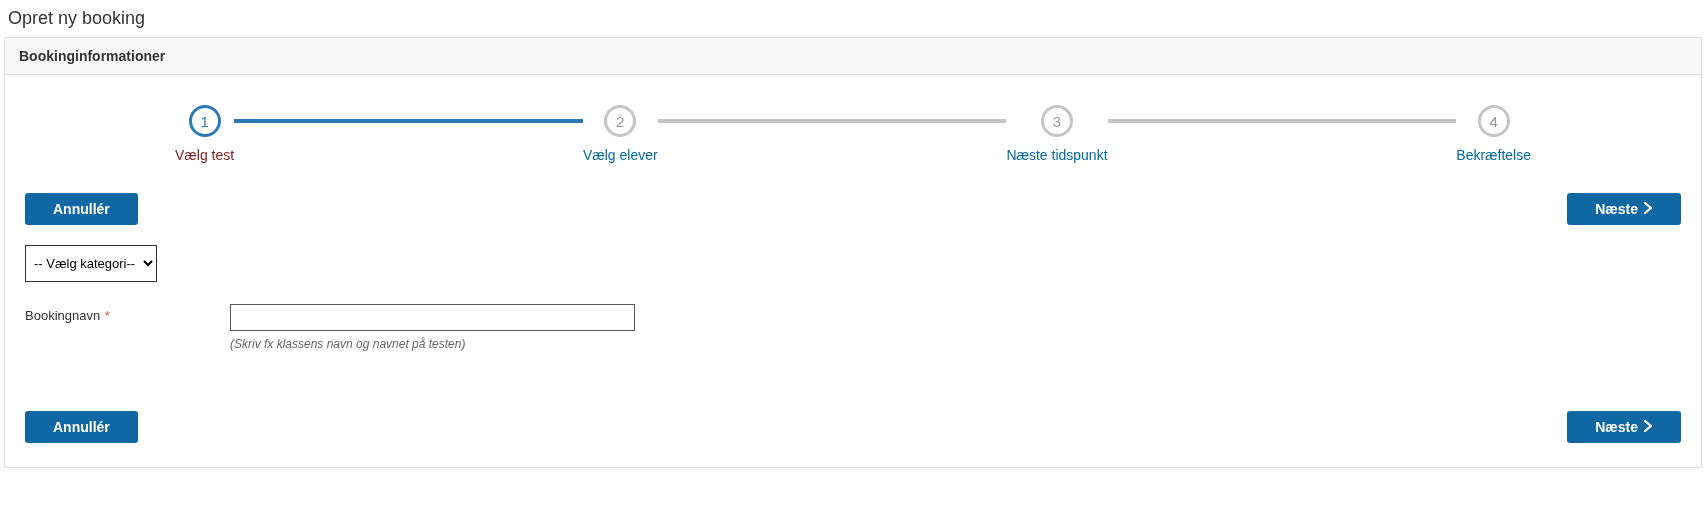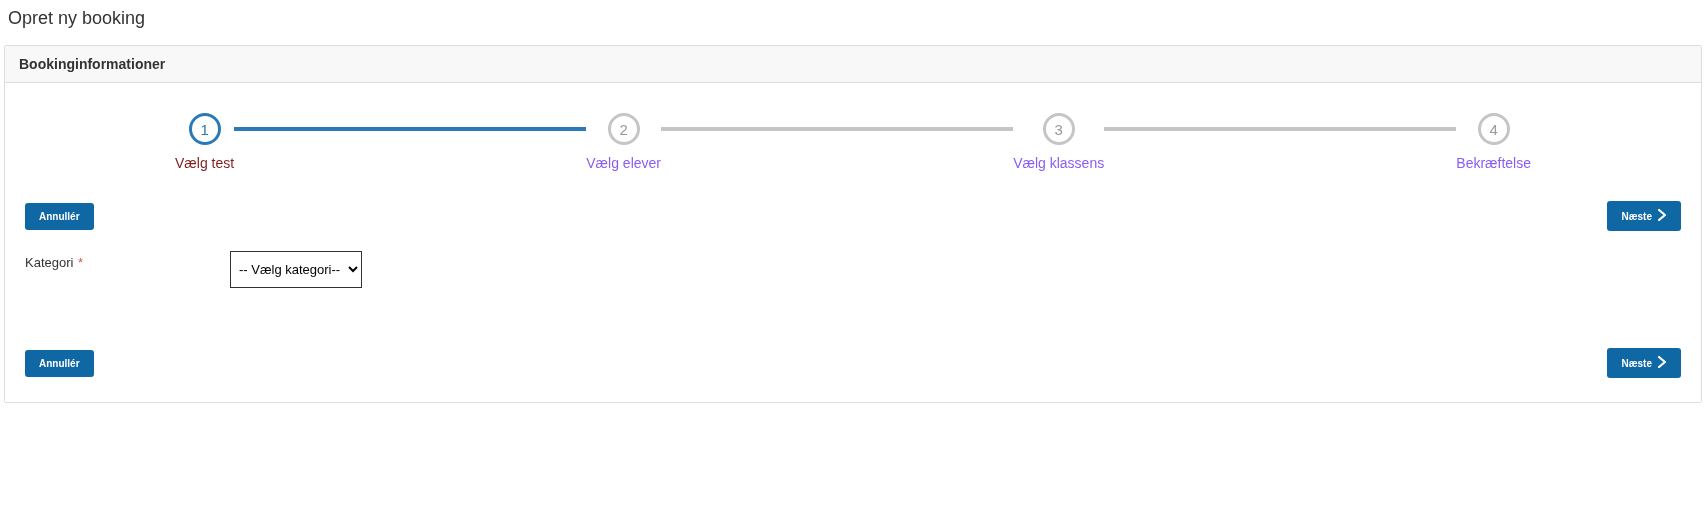--- a/index.html
+++ b/index.html
@@ -11,21 +11,20 @@
       padding: 4px;
     }
     .page-title {
       font-size: 18px;
       font-weight: normal;
       padding: 4px 0 8px 4px;
     }
     .panel {
       border: 1px solid #ddd;
       border-radius: 2px;
-      margin-top: 8px;
     }
     .panel-header {
       background: #f8f8f8;
       border-bottom: 1px solid #ddd;
       padding: 10px 14px;
       font-weight: bold;
       font-size: 14px;
     }
     .panel-body {
       padding: 20px 0;
@@ -58,21 +57,21 @@
       font-size: 15px;
       font-weight: normal;
     }
     .step.active .step-circle {
       border-color: #2a7ab8;
       color: #2a7ab8;
     }
     .step-label {
       margin-top: 10px;
       font-size: 14px;
-      color: #8b5cf6;
+      color: #0369a1;
       white-space: nowrap;
     }
     .step.active .step-label {
       color: #7f1d1d;
     }
     .connector {
       flex: 1 1 auto;
       height: 4px;
       background: #c5c5c5;
       margin-top: 14px;
@@ -90,22 +89,22 @@
     }
     .action-bar.bottom {
       margin-top: 60px;
       margin-bottom: 4px;
     }
     .btn {
       background: #0f67a3;
       color: #fff;
       border: none;
       border-radius: 3px;
-      padding: 8px 14px;
-      font-size: 10px;
+      padding: 8px 28px;
+      font-size: 14px;
       font-weight: bold;
       cursor: pointer;
       display: inline-flex;
       align-items: center;
       gap: 6px;
       text-align: center;
     }
     .icon-chevron {
       display: inline-block;
     }
@@ -166,21 +165,21 @@
         <div class="step-label">Vælg test</div>
       </div>
       <div class="connector done"></div>
       <div class="step">
         <div class="step-circle">2</div>
         <div class="step-label">Vælg elever</div>
       </div>
       <div class="connector"></div>
       <div class="step">
         <div class="step-circle">3</div>
-        <div class="step-label">Vælg klassens</div>
+        <div class="step-label">Næste tidspunkt</div>
       </div>
       <div class="connector"></div>
       <div class="step">
         <div class="step-circle">4</div>
         <div class="step-label">Bekræftelse</div>
       </div>
     </div>
 
     <div class="action-bar">
       <button class="btn">Annullér</button>
@@ -189,31 +188,37 @@
         <span class="icon-chevron">
           <svg width="9" height="12" viewBox="0 0 9 12">
               <path d="M1 1 L7 6 L1 11" stroke="#fff" stroke-width="2.2" fill="none" stroke-linecap="round" stroke-linejoin="round"></path>
             </svg>
         </span>
       </button>
     </div>
 
     <div class="form">
       <div class="form-row">
-        <div class="form-label">
-          <span>Kategori</span><span class="req"> *</span>
-        </div>
         <div class="form-control">
           <select>
             <option>-- Vælg kategori--</option>
           </select>
         </div>
       </div>
 
 
+      <div class="form-row">
+        <div class="form-label">
+          <span>Bookingnavn</span><span class="req"> *</span>
+        </div>
+        <div class="form-control">
+          <input type="text" value="" style="">
+          <div class="hint">(Skriv fx klassens navn og navnet på testen)</div>
+        </div>
+      </div>
     </div>
 
     <div class="action-bar bottom">
       <button class="btn">Annullér</button>
       <button class="btn">
         <span>Næste</span>
         <span class="icon-chevron">
           <svg width="9" height="12" viewBox="0 0 9 12">
               <path d="M1 1 L7 6 L1 11" stroke="#fff" stroke-width="2.2" fill="none" stroke-linecap="round" stroke-linejoin="round"></path>
             </svg>

